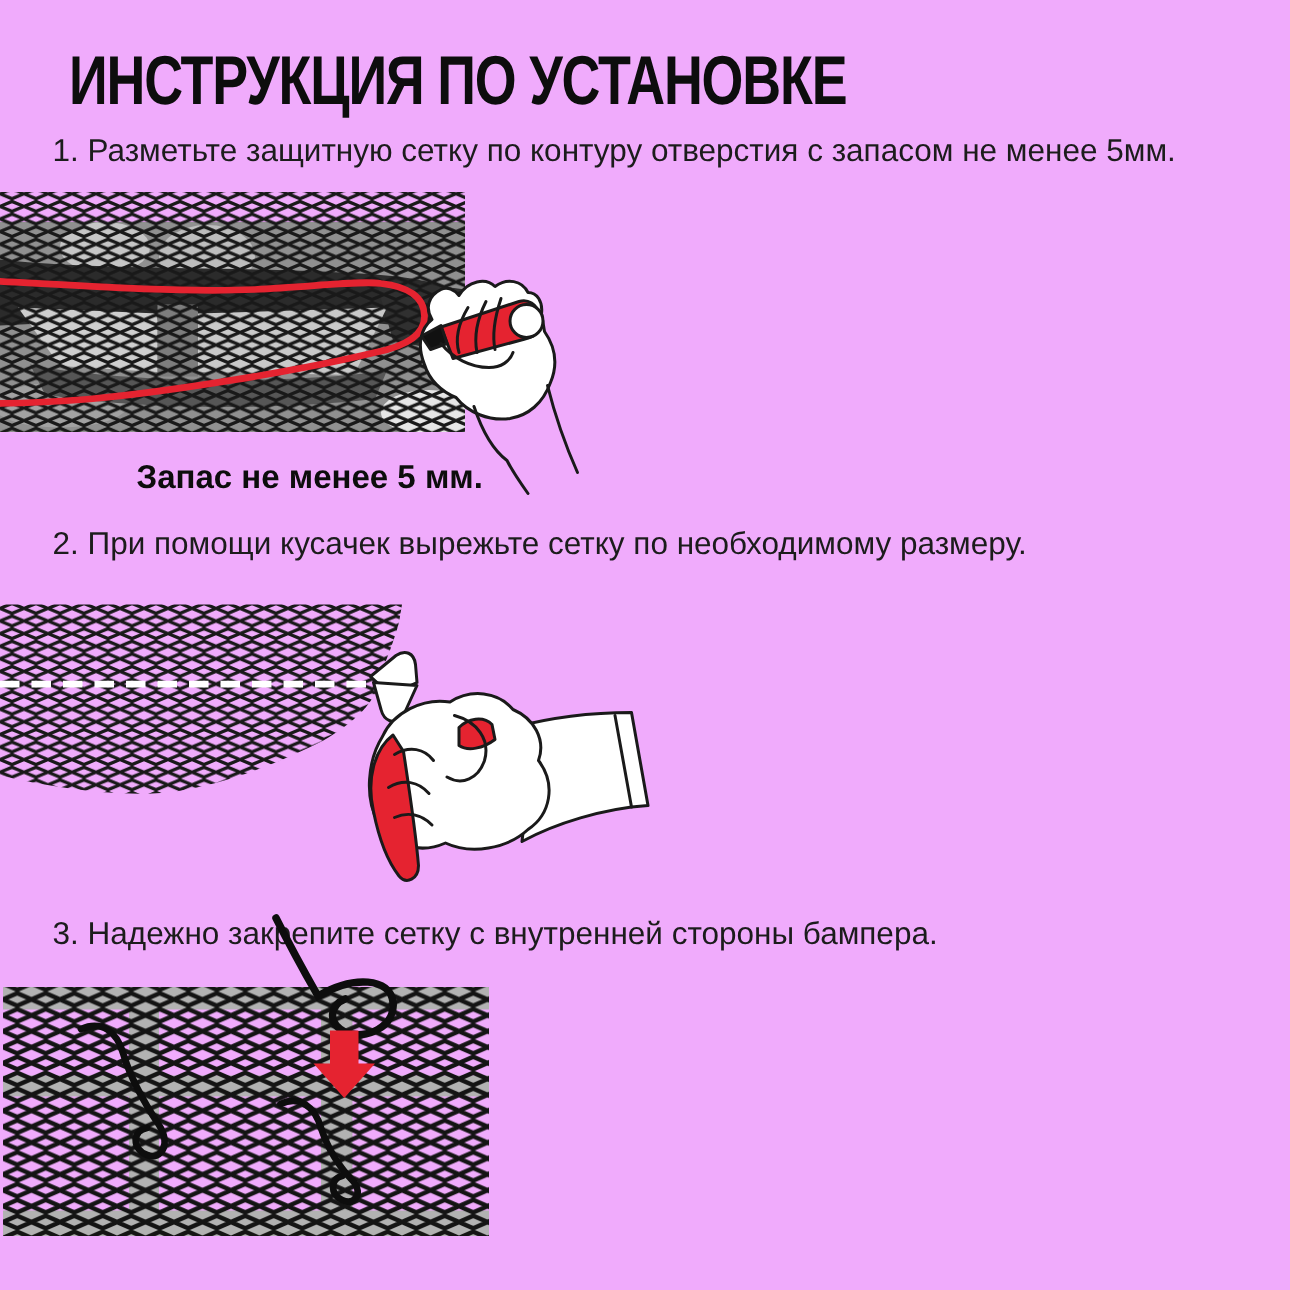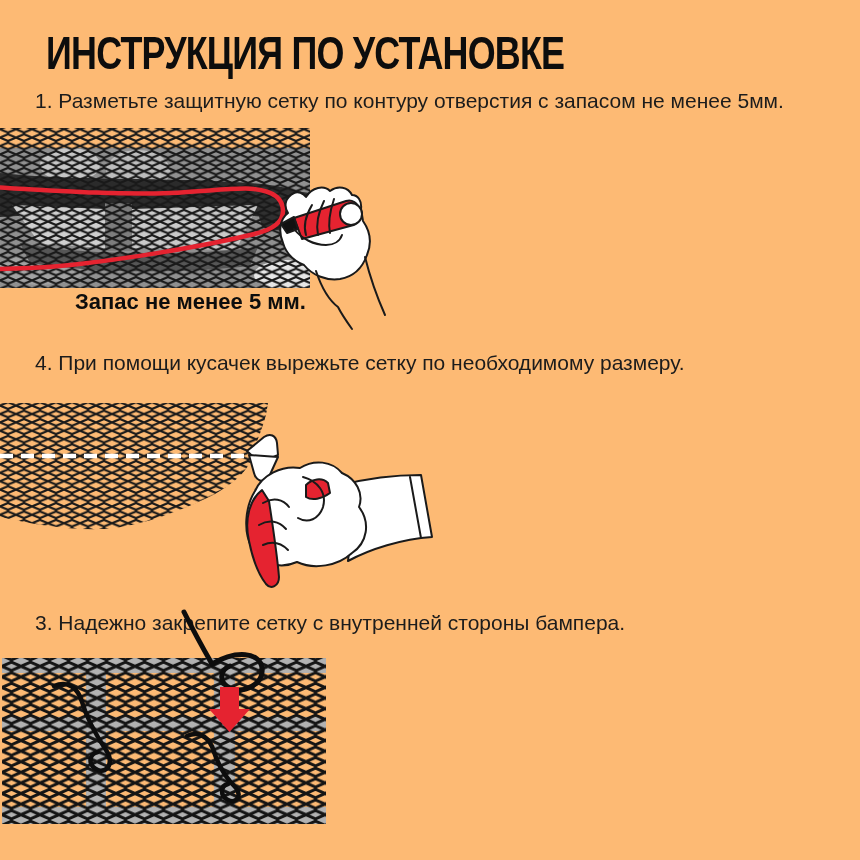--- a/index.html
+++ b/index.html
@@ -1,33 +1,33 @@
 <!DOCTYPE html>
 <html><head>
 <meta charset="utf-8">
 <style>
   html,body{margin:0;padding:0;background:#ffffff;}
   #canvas{
-    position:relative;width:860px;height:860px;background:#fdba74;
+    position:relative;width:860px;height:860px;background:#f0abfc;
     font-family:"Liberation Sans",sans-serif;color:#1b1b1b;overflow:hidden;
   }
   .title{
     position:absolute;left:46px;top:26px;margin:0;
     font-size:46px;font-weight:bold;letter-spacing:-1px;color:#0d0d0d;
     transform:scaleX(0.78);transform-origin:left top;white-space:nowrap;
   }
   .step{
     position:absolute;left:35px;margin:0;font-size:21px;line-height:1.2;
     color:#1c1c1c;white-space:nowrap;text-align:right;
   }
   .step1{top:88px;}
   .step2{top:350px;}
   .step3{top:610px;}
   .caption{
-    position:absolute;left:75px;top:289px;margin:0;
+    position:absolute;left:75px;top:289px;margin:16px;
     font-size:22px;font-weight:bold;color:#0d0d0d;white-space:nowrap;text-align:right;
   }
   .fig{position:absolute;}
   #fig1{left:0;top:125px;}
   #fig2{left:0;top:393px;}
   #fig3{left:2px;top:608px;}
   svg{display:block;overflow:visible;}
 </style>
 </head>
 <body>
@@ -87,21 +87,21 @@
       </g>
       <g fill="none">
         <path d="M316,146 C322,164 330,176 338,182 C342,190 347,197 352,204"></path>
         <path d="M365,132 C370,152 377,172 385,190"></path>
       </g>
     </g>
   </svg>
 
   <p class="caption">Запас не менее 5 мм.</p>
 
-  <p class="step step2">4. При помощи кусачек вырежьте сетку по необходимому размеру.</p>
+  <p class="step step2">2. При помощи кусачек вырежьте сетку по необходимому размеру.</p>
 
   <svg id="fig2" class="fig" width="440" height="215" viewBox="0 0 440 215">
     <path d="M0,10 L268,10 L266,22 C262,37 256,50 252,62 L252,64 C248,78 234,90 215,101
              C185,116 150,130 115,135 C80,139 35,132 0,124 Z" fill="url(#meshA)"></path>
     <path d="M0,63 L250,63" stroke="#ffffff" stroke-width="4.5" stroke-dasharray="13 8"></path>
     <g stroke="#1a1a1a" stroke-width="2" fill="#ffffff" stroke-linejoin="round" stroke-linecap="round">
       <path d="M247,58 L264,44 C270,40 276,42 277,50 L278,62 L260,70 Z"></path>
       <path d="M249,62 L254,80 C256,88 263,90 268,86 L278,64 Z"></path>
       <circle cx="271" cy="89" r="6.5"></circle>
       <path d="M300,93 C310,88 320,88 325,94 C333,108 338,128 339,146 C340,160 336,168 329,170

